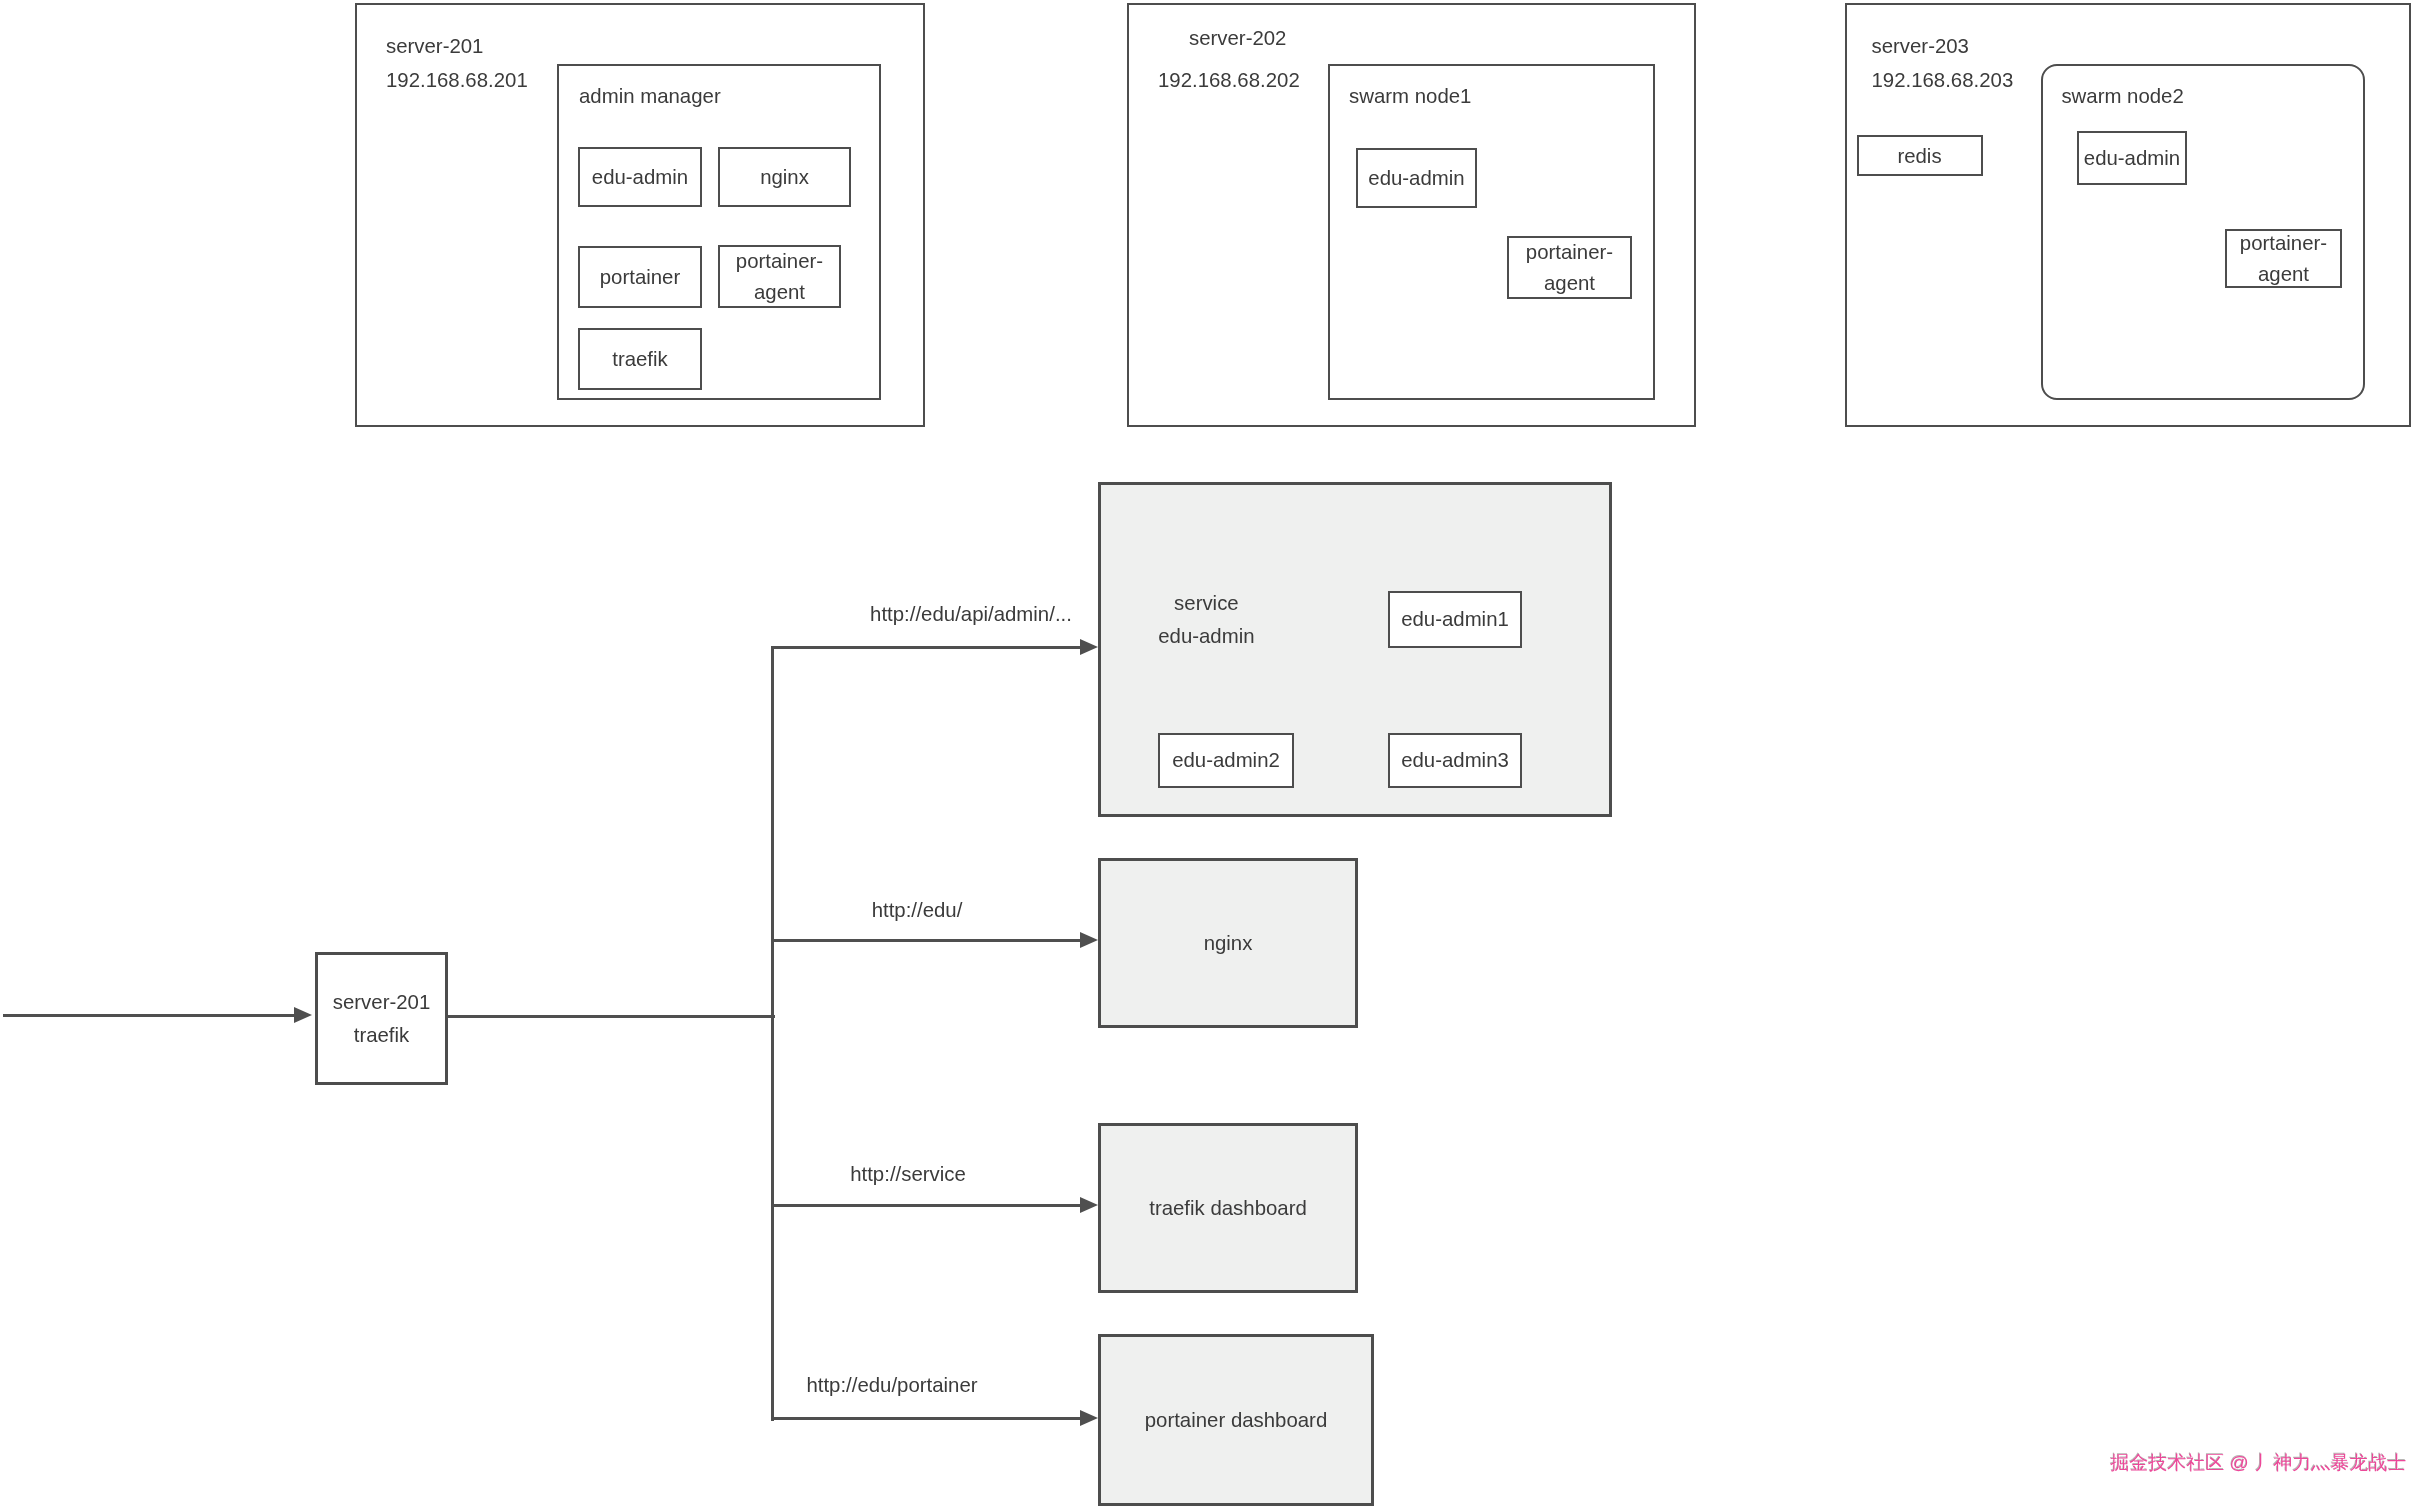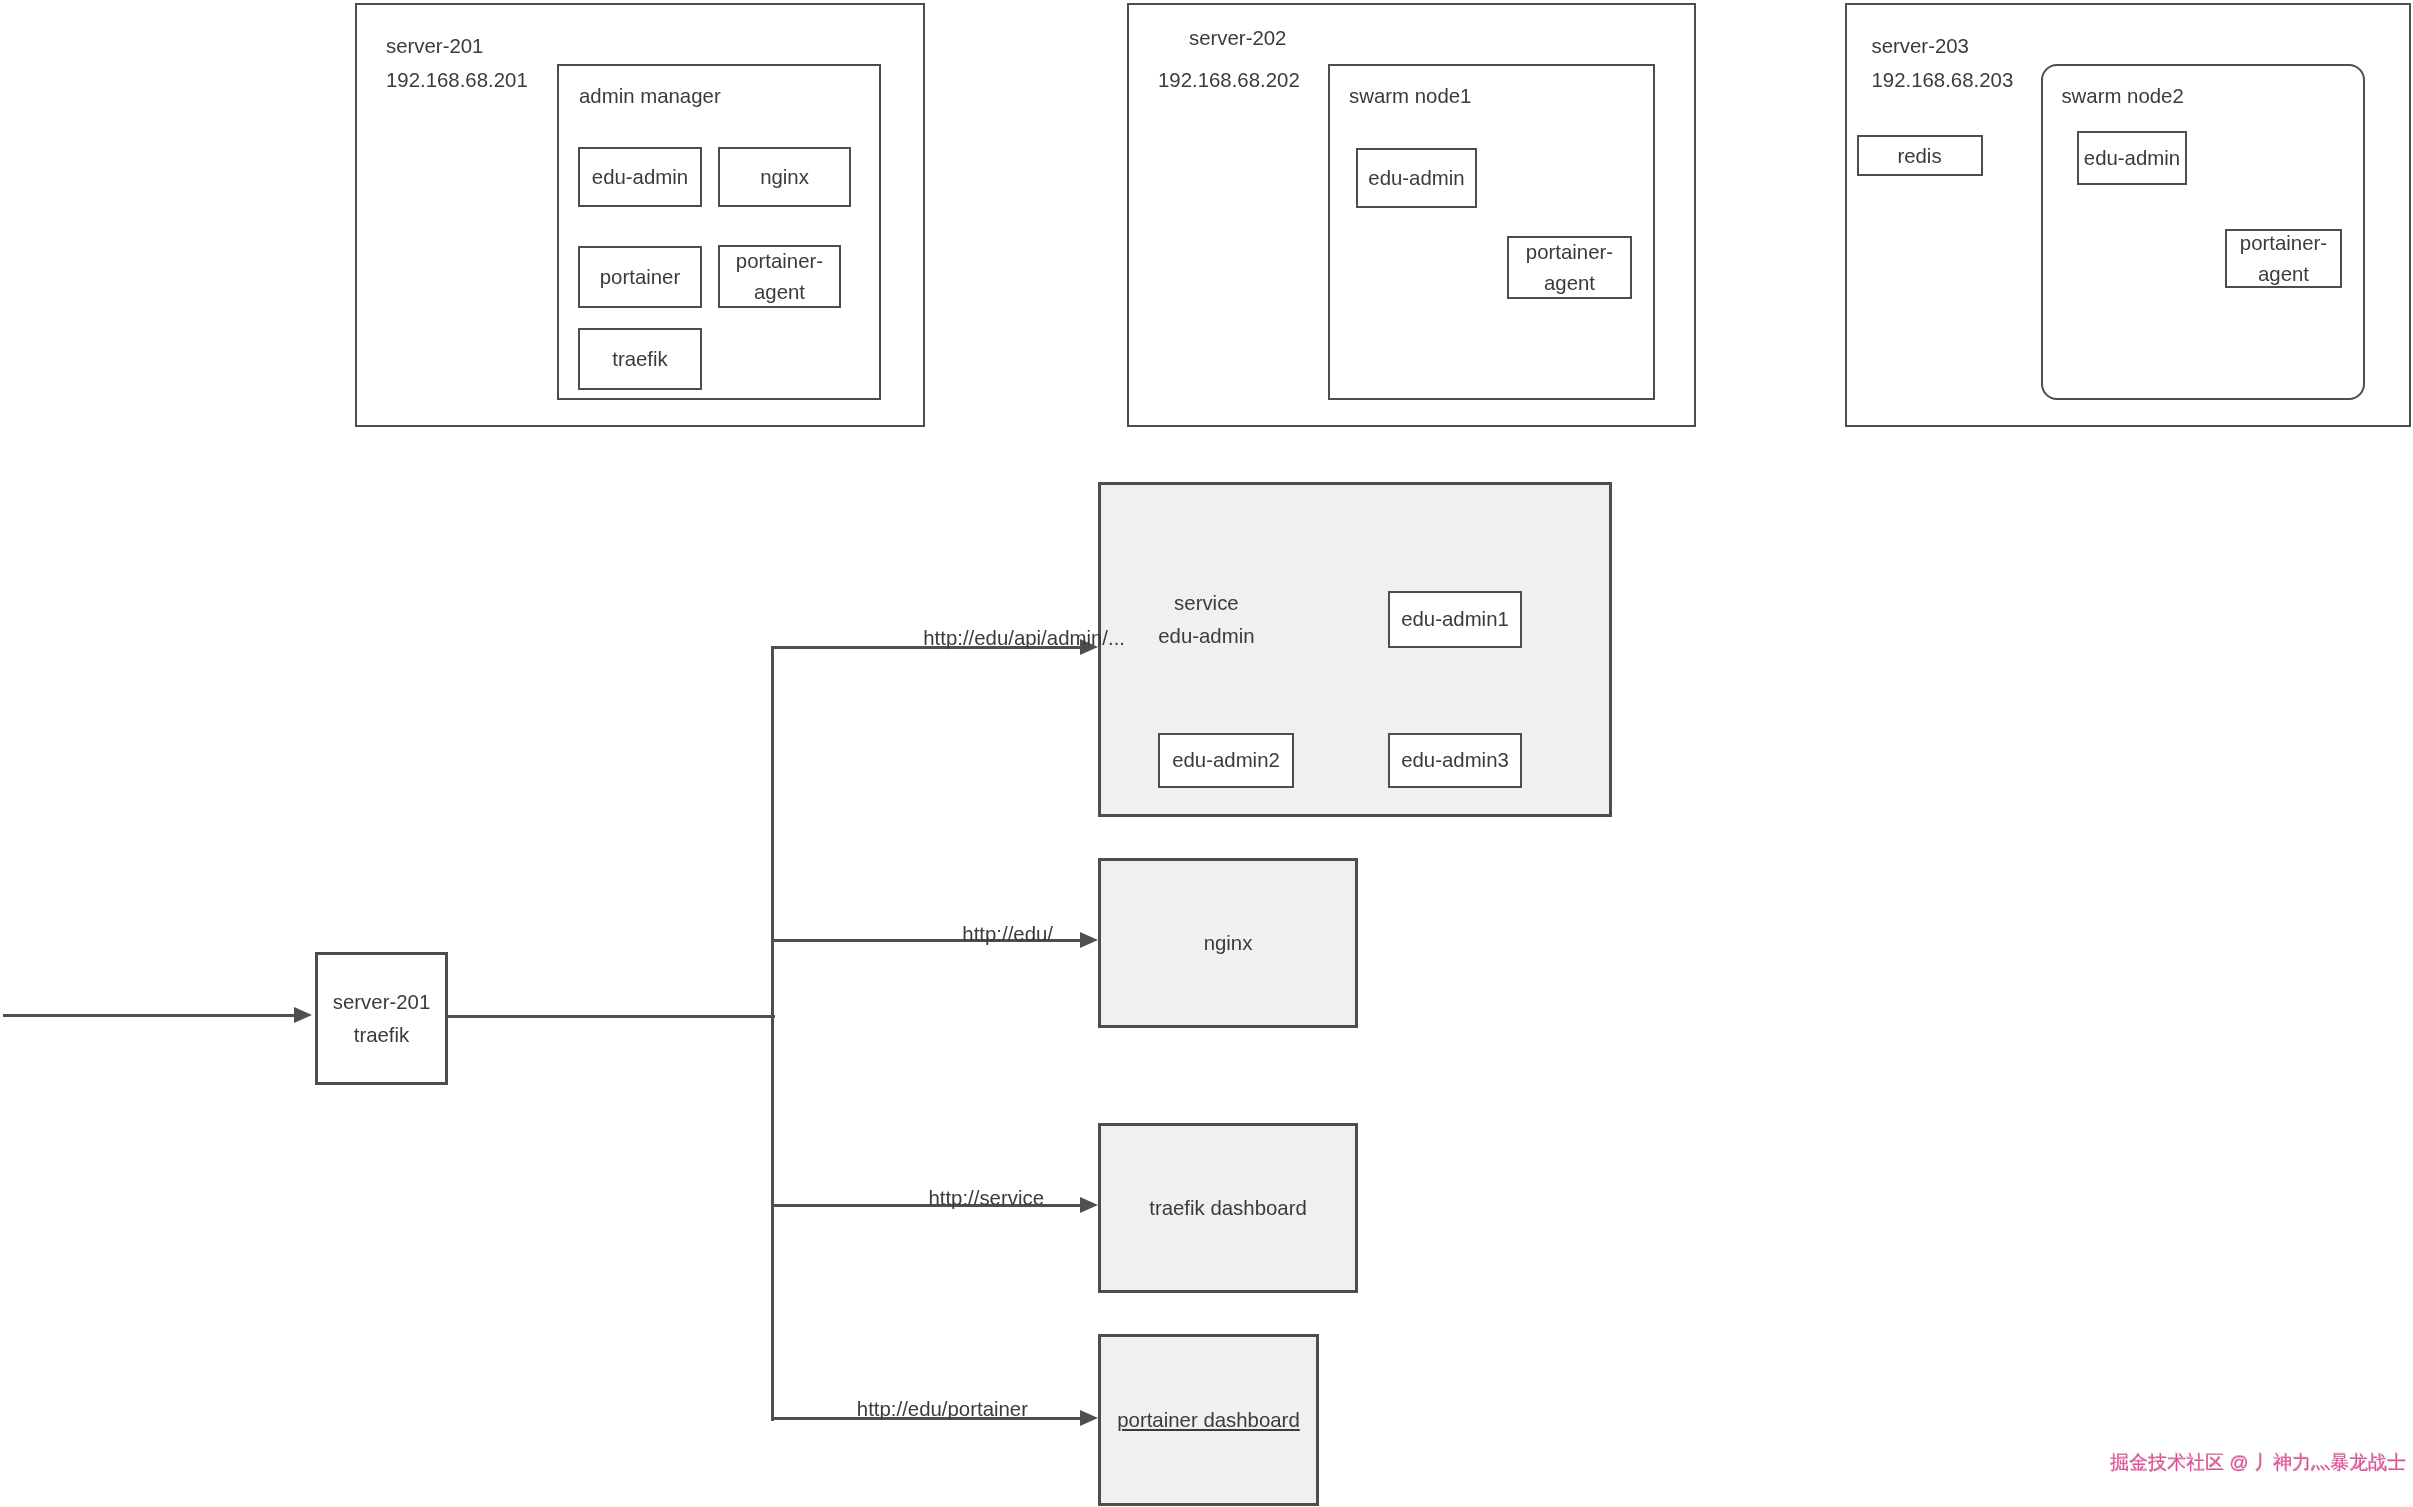--- a/index.html
+++ b/index.html
@@ -25,21 +25,21 @@
     display:flex; flex-direction:column; align-items:center; justify-content:center;
     font-size:20.4px; line-height:33px; text-align:center;
   }
   .hline { position:absolute; height:3.4px; background:#4f4f4f; }
   .vline { position:absolute; width:3.4px; background:#4f4f4f; }
   .arrow-right {
     position:absolute; width:0; height:0;
     border-top:8.9px solid transparent; border-bottom:8.9px solid transparent;
     border-left:18.4px solid #4f4f4f;
   }
-  .url-label { position:absolute; font-size:20.4px; text-align:right; white-space:nowrap;margin-top:24px; }
+  .url-label { position:absolute; font-size:20.4px; text-align:center; white-space:nowrap; }
   .watermark {
     position:absolute; font-size:19px; color:#ec4899;
     text-shadow:0.7px 0.7px 0 #ffffff, -0.7px -0.7px 0 #b7b6b4;
     white-space:nowrap;
   }
 </style>
 </head>
 <body>
 
 <div id="canvas">
@@ -85,21 +85,21 @@
     </div>
     <div class="abs node-box" style="left:287px; top:106px; width:134px; height:57px;">edu-admin1</div>
     <div class="abs node-box" style="left:57px; top:248px; width:136px; height:55px;">edu-admin2</div>
     <div class="abs node-box" style="left:287px; top:248px; width:134px; height:55px;">edu-admin3</div>
   </div>
 
   <div class="abs panel panel-center" style="left:1098px; top:858px; width:260px; height:170px;">nginx</div>
 
   <div class="abs panel panel-center" style="left:1098px; top:1123px; width:260px; height:170px;">traefik dashboard</div>
 
-  <div class="abs panel panel-center" style="left:1098px; top:1334px; width:221px; height:172px;text-decoration:underline;">portainer dashboard</div>
+  <div class="abs panel panel-center" style="left:1098px; top:1334px; width:276px; height:172px;">portainer dashboard</div>
 
   <div class="abs router-box" style="left:315px; top:952px; width:133px; height:133px;">
     <div>server-201</div>
     <div>traefik</div>
   </div>
 
   <div class="hline" style="left:2.7px; top:1014px; width:293px;"></div>
   <div class="arrow-right" style="left:294px; top:1007px;"></div>
 
   <div class="hline" style="left:448px; top:1015px; width:327px;"></div>

